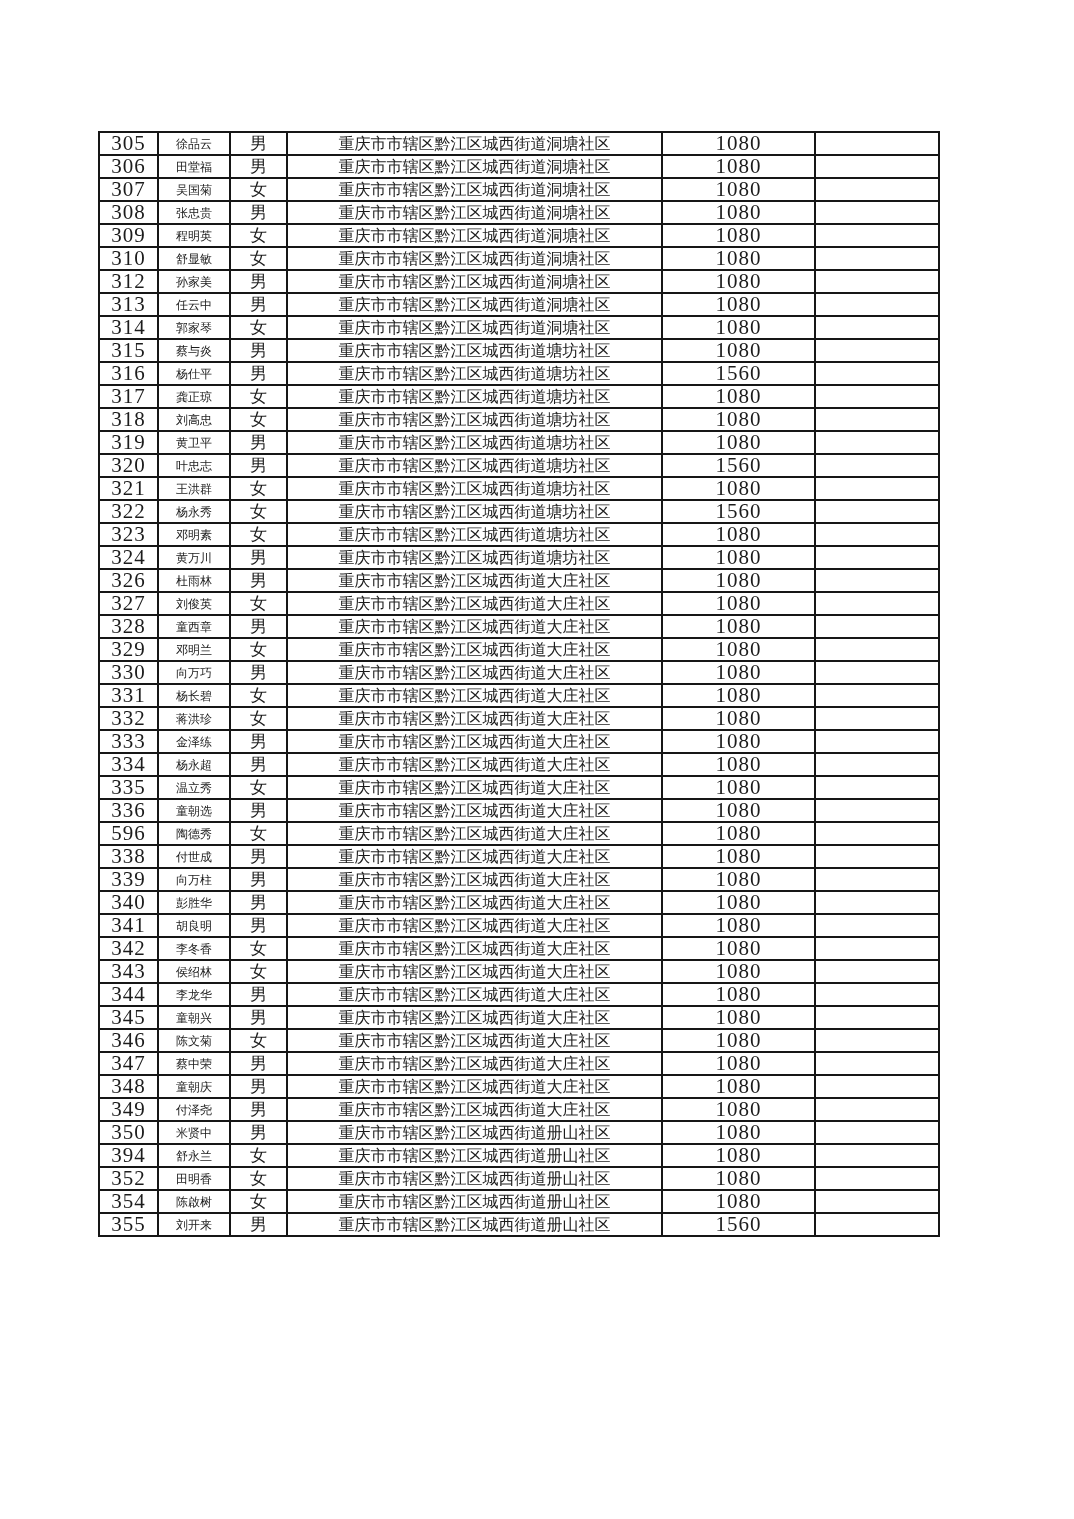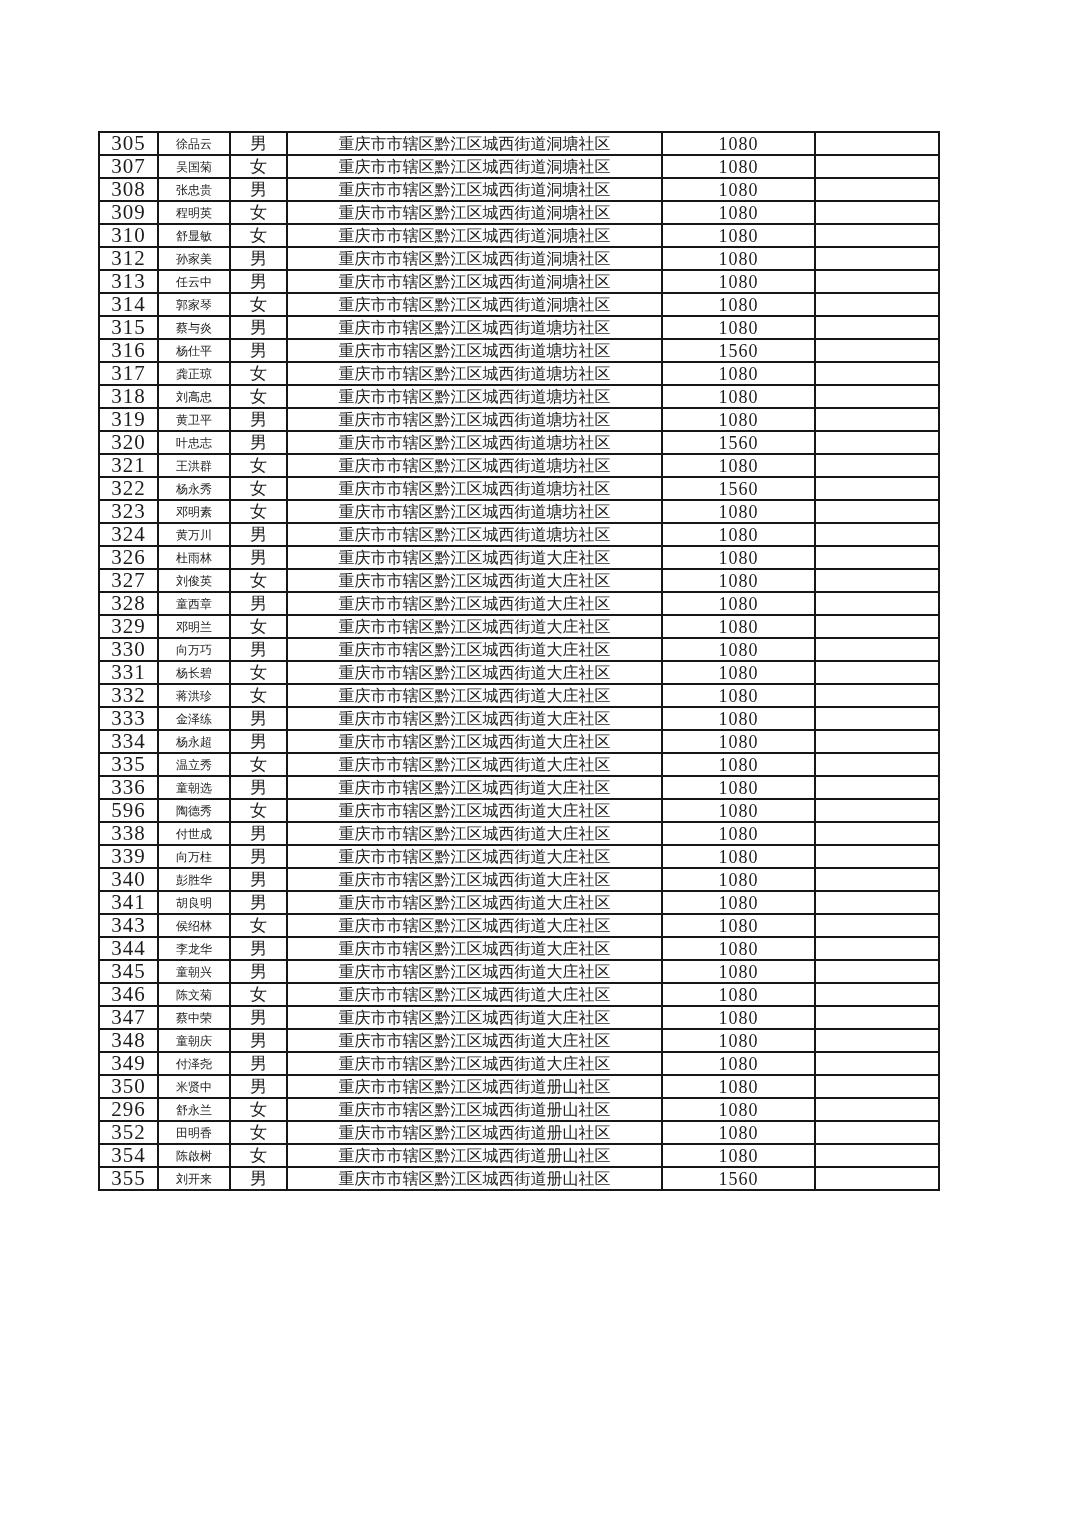--- a/index.html
+++ b/index.html
@@ -33,21 +33,21 @@
     line-height: 1;
     vertical-align: middle;
     text-align: center;
     white-space: nowrap;
     overflow: hidden;
   }
   td.c-no     { font-size: 21px; letter-spacing: 1px; }
   td.c-name   { font-size: 12px; }
   td.c-gender { font-size: 17px; }
   td.c-address{ font-size: 16px; }
-  td.c-amount { font-size: 18px; letter-spacing: 1px; }
+  td.c-amount { font-size: 21px; letter-spacing: 1px; }
   td.c-extra  { }
 </style>
 </head>
 <body>
 
 <div class="page">
   <table class="roster">
     <colgroup>
       <col style="width:59px">
       <col style="width:72px">
@@ -59,20 +59,28 @@
     <tbody id="table-body">
   <tr>
     <td class="c-no">305</td>
     <td class="c-name">徐品云</td>
     <td class="c-gender">男</td>
     <td class="c-address">重庆市市辖区黔江区城西街道洞塘社区</td>
     <td class="c-amount">1080</td>
     <td class="c-extra"></td>
   </tr>
 
+  <tr>
+    <td class="c-no">306</td>
+    <td class="c-name">田堂福</td>
+    <td class="c-gender">男</td>
+    <td class="c-address">重庆市市辖区黔江区城西街道洞塘社区</td>
+    <td class="c-amount">1080</td>
+    <td class="c-extra"></td>
+  </tr>
 
   <tr>
     <td class="c-no">307</td>
     <td class="c-name">吴国菊</td>
     <td class="c-gender">女</td>
     <td class="c-address">重庆市市辖区黔江区城西街道洞塘社区</td>
     <td class="c-amount">1080</td>
     <td class="c-extra"></td>
   </tr>
 
@@ -359,20 +367,28 @@
 
   <tr>
     <td class="c-no">341</td>
     <td class="c-name">胡良明</td>
     <td class="c-gender">男</td>
     <td class="c-address">重庆市市辖区黔江区城西街道大庄社区</td>
     <td class="c-amount">1080</td>
     <td class="c-extra"></td>
   </tr>
 
+  <tr>
+    <td class="c-no">342</td>
+    <td class="c-name">李冬香</td>
+    <td class="c-gender">女</td>
+    <td class="c-address">重庆市市辖区黔江区城西街道大庄社区</td>
+    <td class="c-amount">1080</td>
+    <td class="c-extra"></td>
+  </tr>
 
   <tr>
     <td class="c-no">343</td>
     <td class="c-name">侯绍林</td>
     <td class="c-gender">女</td>
     <td class="c-address">重庆市市辖区黔江区城西街道大庄社区</td>
     <td class="c-amount">1080</td>
     <td class="c-extra"></td>
   </tr>
 
@@ -433,21 +449,21 @@
   <tr>
     <td class="c-no">350</td>
     <td class="c-name">米贤中</td>
     <td class="c-gender">男</td>
     <td class="c-address">重庆市市辖区黔江区城西街道册山社区</td>
     <td class="c-amount">1080</td>
     <td class="c-extra"></td>
   </tr>
 
   <tr>
-    <td class="c-no">296</td>
+    <td class="c-no">394</td>
     <td class="c-name">舒永兰</td>
     <td class="c-gender">女</td>
     <td class="c-address">重庆市市辖区黔江区城西街道册山社区</td>
     <td class="c-amount">1080</td>
     <td class="c-extra"></td>
   </tr>
 
   <tr>
     <td class="c-no">352</td>
     <td class="c-name">田明香</td>

